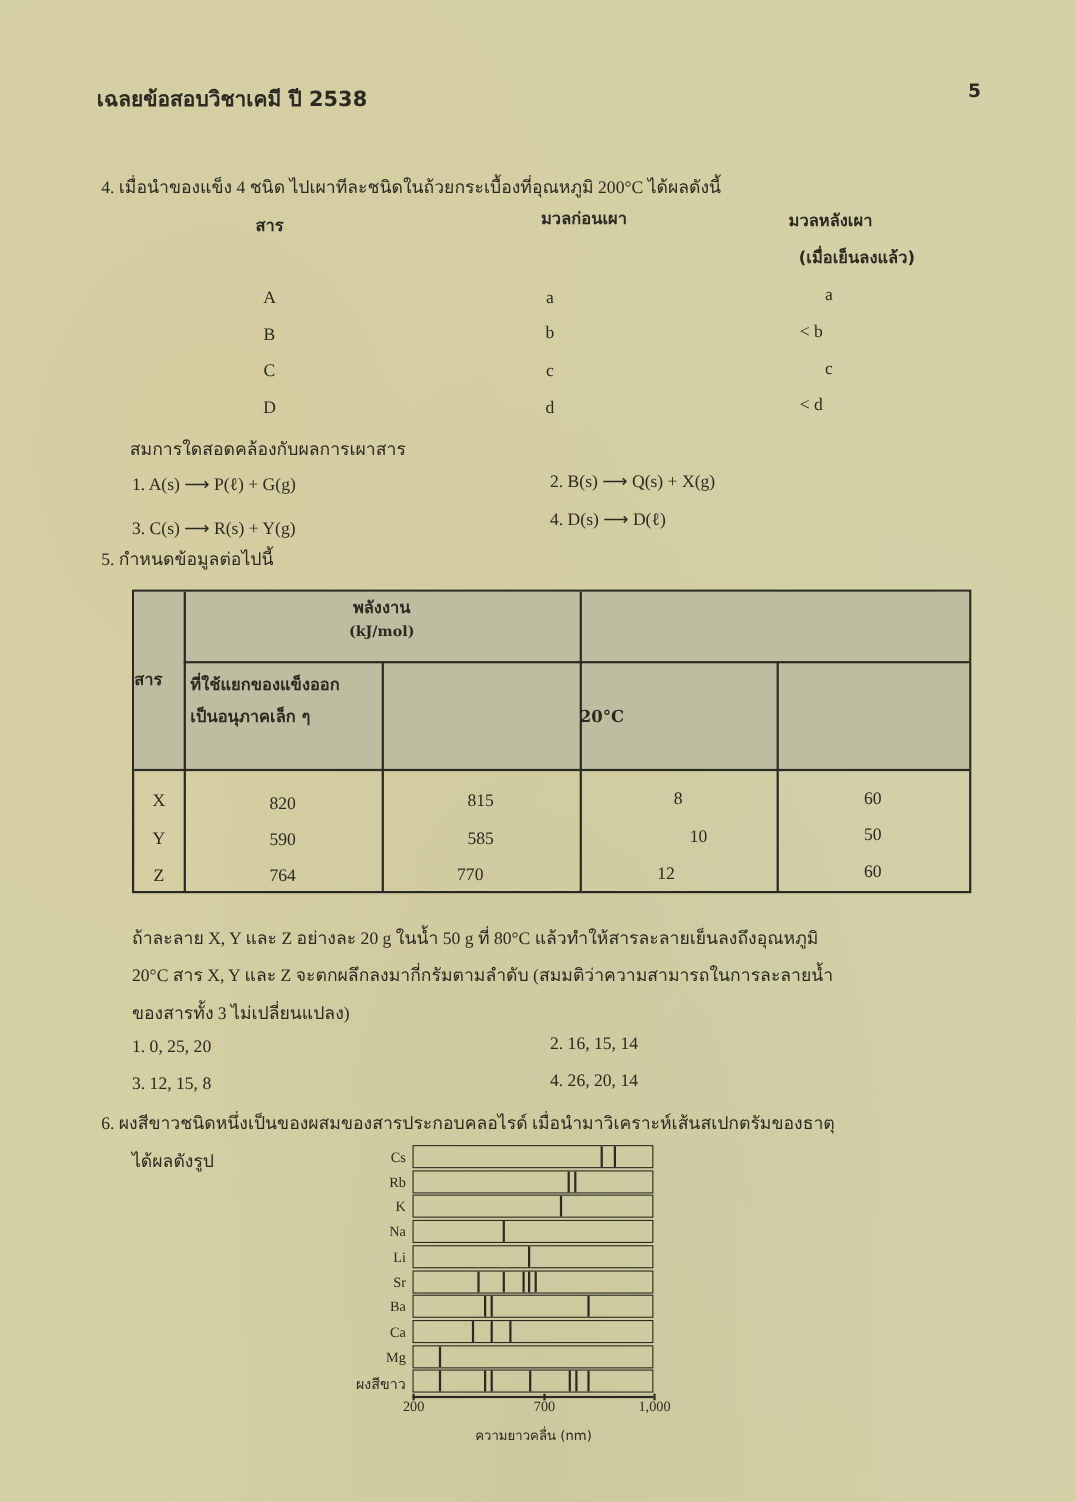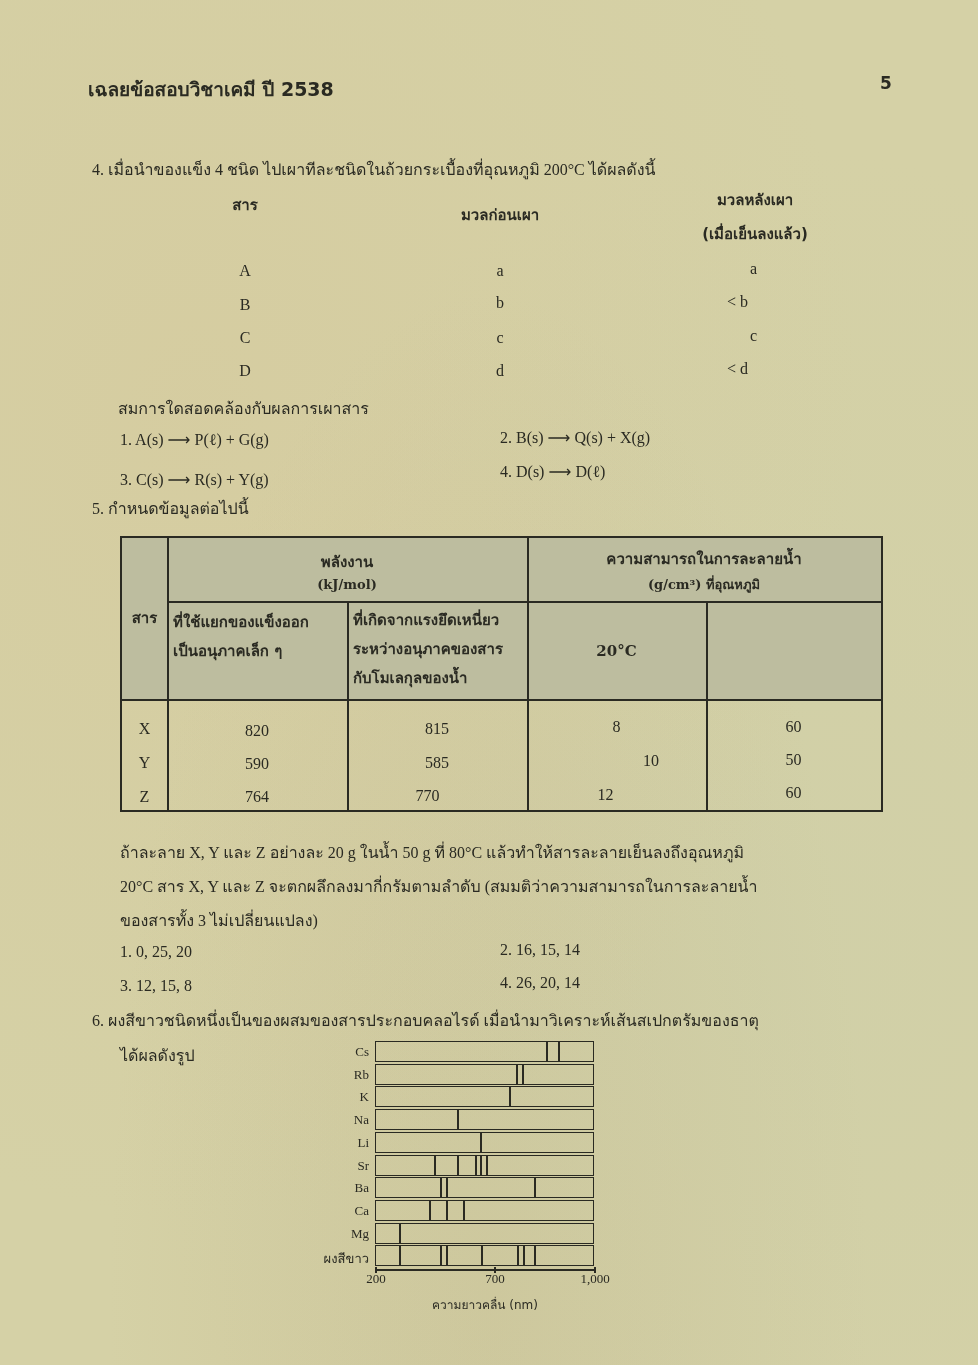--- a/index.html
+++ b/index.html
@@ -16,21 +16,21 @@
   .abs { position: absolute; }
   .hdr-title { left: 88px; top: 74px; font-family: "DejaVu Sans", sans-serif; font-weight: bold; font-size: 19px; }
   .page-num { left: 880px; top: 73px; font-family: "DejaVu Sans", sans-serif; font-weight: bold; font-size: 17px; }
   .q { font-family: "Liberation Serif", serif; font-size: 16px; }
   .th { font-family: "DejaVu Sans", sans-serif; font-weight: bold; font-size: 15px; }
   .serif { font-family: "Liberation Serif", serif; font-size: 16px; }
   .c { text-align: center; }
 
   
   .tbl { left: 120px; top: 536px; width: 763px; height: 276px; border: 2px solid #2a2a22; box-sizing: border-box; }
-  .tbl .cell { position: absolute; box-sizing: border-box; display: flex; align-items: center; justify-content: center; text-align: center; }
+  .tbl .cell { position: absolute; box-sizing: border-box; display: flex; align-items: center; text-align: center; }
   .tbl .hdrbg { background: #bdbd9f; }
   .vl { position: absolute; width: 1.5px; background: #2a2a22; }
   .hl { position: absolute; height: 1.5px; background: #2a2a22; }
   .th-sm { font-family: "DejaVu Sans", sans-serif; font-size: 15px; line-height: 29px; font-weight: bold; }
   .th-unit { font-family: "DejaVu Serif", serif; font-weight: bold; font-size: 13px; }
   .td { font-family: "Liberation Serif", serif; font-size: 16px; position: absolute; text-align: center; }
 
   
   .chart { left: 375px; top: 1041px; width: 219px; height: 228px; }
   .row { position: absolute; left: 0; width: 219px; height: 21px; border: 1.5px solid #2a2a22; box-sizing: border-box; }
@@ -39,23 +39,23 @@
   .tick { position: absolute; font-family: "Liberation Serif", serif; font-size: 13px; }
 </style>
 </head>
 <body>
 
 <div class="abs hdr-title">เฉลยข้อสอบวิชาเคมี ปี 2538</div>
 <div class="abs page-num">5</div>
 
 <div class="abs q" style="left:92px; top:157px;">4.  เมื่อนำของแข็ง 4 ชนิด  ไปเผาทีละชนิดในถ้วยกระเบื้องที่อุณหภูมิ 200°C  ได้ผลดังนี้</div>
 <div class="abs th c" style="left:200px; top:193px; width:90px;">สาร</div>
-<div class="abs th c" style="left:430px; top:203px; width:140px;">มวลก่อนเผา</div>
+<div class="abs th c" style="left:430px; top:187px; width:140px;text-align:right;">มวลก่อนเผา</div>
 <div class="abs th c" style="left:680px; top:188px; width:150px;">มวลหลังเผา</div>
-<div class="abs th c" style="left:670px; top:222px; width:170px;">(เมื่อเย็นลงแล้ว)</div>
+<div class="abs th c" style="left:694px; top:222px; width:170px;">(เมื่อเย็นลงแล้ว)</div>
 
 <div>
   <div class="abs serif c" style="left:225px; top:262px; width:40px;">A</div>
   <div class="abs serif c" style="left:480px; top:262px; width:40px;">a</div>
   <div class="abs serif" style="left:750px; top:260px;">a</div>
 
   <div class="abs serif c" style="left:225px; top:296px; width:40px;">B</div>
   <div class="abs serif c" style="left:480px; top:294px; width:40px;">b</div>
   <div class="abs serif" style="left:727px; top:293px;">&lt; b</div>
 
@@ -80,33 +80,24 @@
 
   <div class="cell hdrbg" style="left:0; top:0; width:759px; height:161px;"></div>
 
   <div class="cell th-sm" style="left:0; top:0; width:45px; height:161px;">สาร</div>
 
   <div class="cell" style="left:45px; top:0; width:360px; height:64px; flex-direction:column;">
     <div class="th-sm">พลังงาน</div>
     <div class="th-unit">(kJ/mol)</div>
   </div>
 
-  <div class="cell" style="left:405px; top:0; width:354px; height:64px; flex-direction:column;">
-    <div class="th-sm">ความสามารถในการละลายน้ำ</div>
-    <div class="th-unit" style="font-size:13px;">(g/cm³)  ที่อุณหภูมิ</div>
-  </div>
 
   <div class="cell" style="left:45px; top:64px; width:180px; height:94px; flex-direction:column; align-items:flex-start; justify-content:flex-start; padding:6px 0 0 6px;">
     <div class="th-sm">ที่ใช้แยกของแข็งออก</div>
     <div class="th-sm">เป็นอนุภาคเล็ก ๆ</div>
-  </div>
-  <div class="cell" style="left:225px; top:64px; width:180px; height:97px; flex-direction:column; align-items:flex-start; justify-content:flex-start; padding:4px 0 0 6px;">
-    <div class="th-sm">ที่เกิดจากแรงยึดเหนี่ยว</div>
-    <div class="th-sm">ระหว่างอนุภาคของสาร</div>
-    <div class="th-sm">กับโมเลกุลของน้ำ</div>
   </div>
   <div class="cell th-unit" style="left:405px; top:64px; width:179px; height:97px; font-size:15px;">20°C</div>
 
   <div class="vl" style="left:45px; top:0; height:272px;"></div>
   <div class="vl" style="left:225px; top:64px; height:208px;"></div>
   <div class="vl" style="left:405px; top:0; height:272px;"></div>
   <div class="vl" style="left:584px; top:64px; height:208px;"></div>
   <div class="hl" style="left:45px; top:63px; width:714px;"></div>
   <div class="hl" style="left:0; top:161px; width:759px;"></div>
 
@@ -114,21 +105,21 @@
     <div class="td" style="left:0; width:45px; top:182px;">X</div>
     <div class="td" style="left:45px; width:180px; top:184px;">820</div>
     <div class="td" style="left:225px; width:180px; top:182px;">815</div>
     <div class="td" style="left:405px; width:179px; top:180px;">8</div>
     <div class="td" style="left:584px; width:175px; top:180px;">60</div>
   </div>
   <div>
     <div class="td" style="left:0; width:45px; top:216px;">Y</div>
     <div class="td" style="left:45px; width:180px; top:217px;">590</div>
     <div class="td" style="left:225px; width:180px; top:216px;">585</div>
-    <div class="td" style="left:405px; width:216px; top:214px;margin-left:16px;">10</div>
+    <div class="td" style="left:405px; width:216px; top:214px;">10</div>
     <div class="td" style="left:584px; width:175px; top:213px;">50</div>
   </div>
   <div>
     <div class="td" style="left:0; width:45px; top:250px;">Z</div>
     <div class="td" style="left:45px; width:180px; top:250px;">764</div>
     <div class="td" style="left:225px; width:161px; top:249px;">770</div>
     <div class="td" style="left:405px; width:157px; top:248px;">12</div>
     <div class="td" style="left:584px; width:175px; top:246px;">60</div>
   </div>
 </div>

